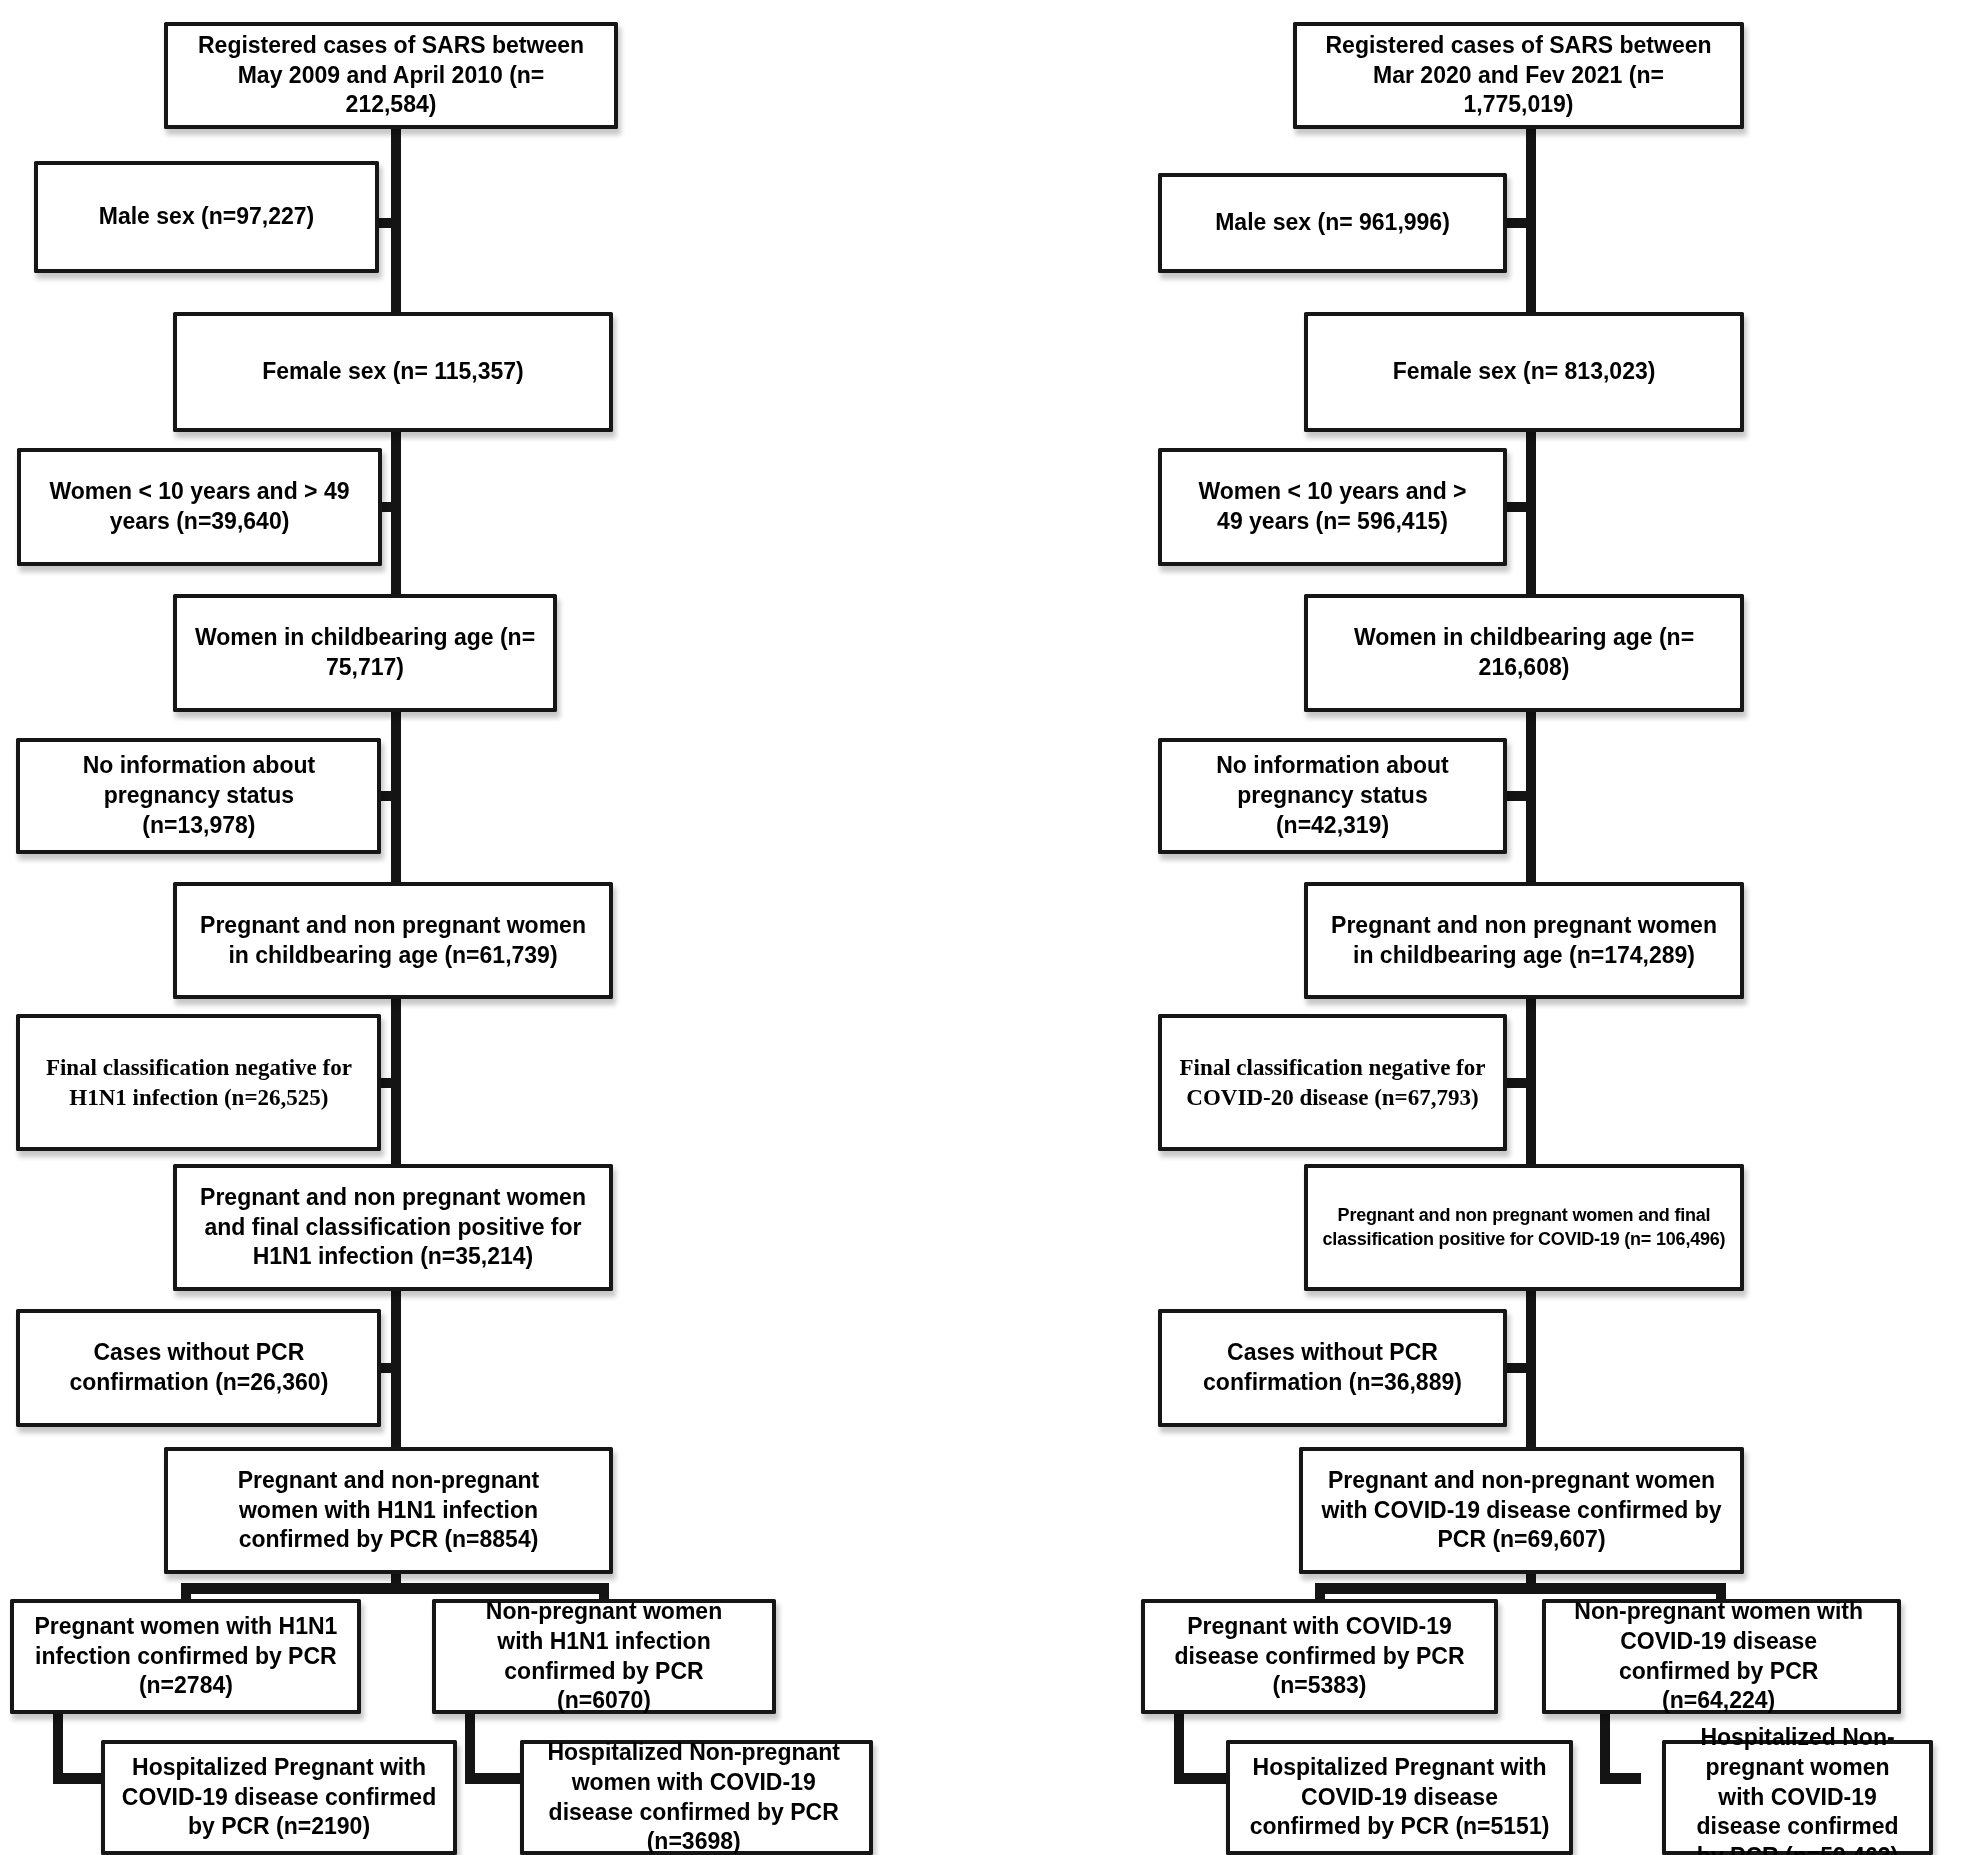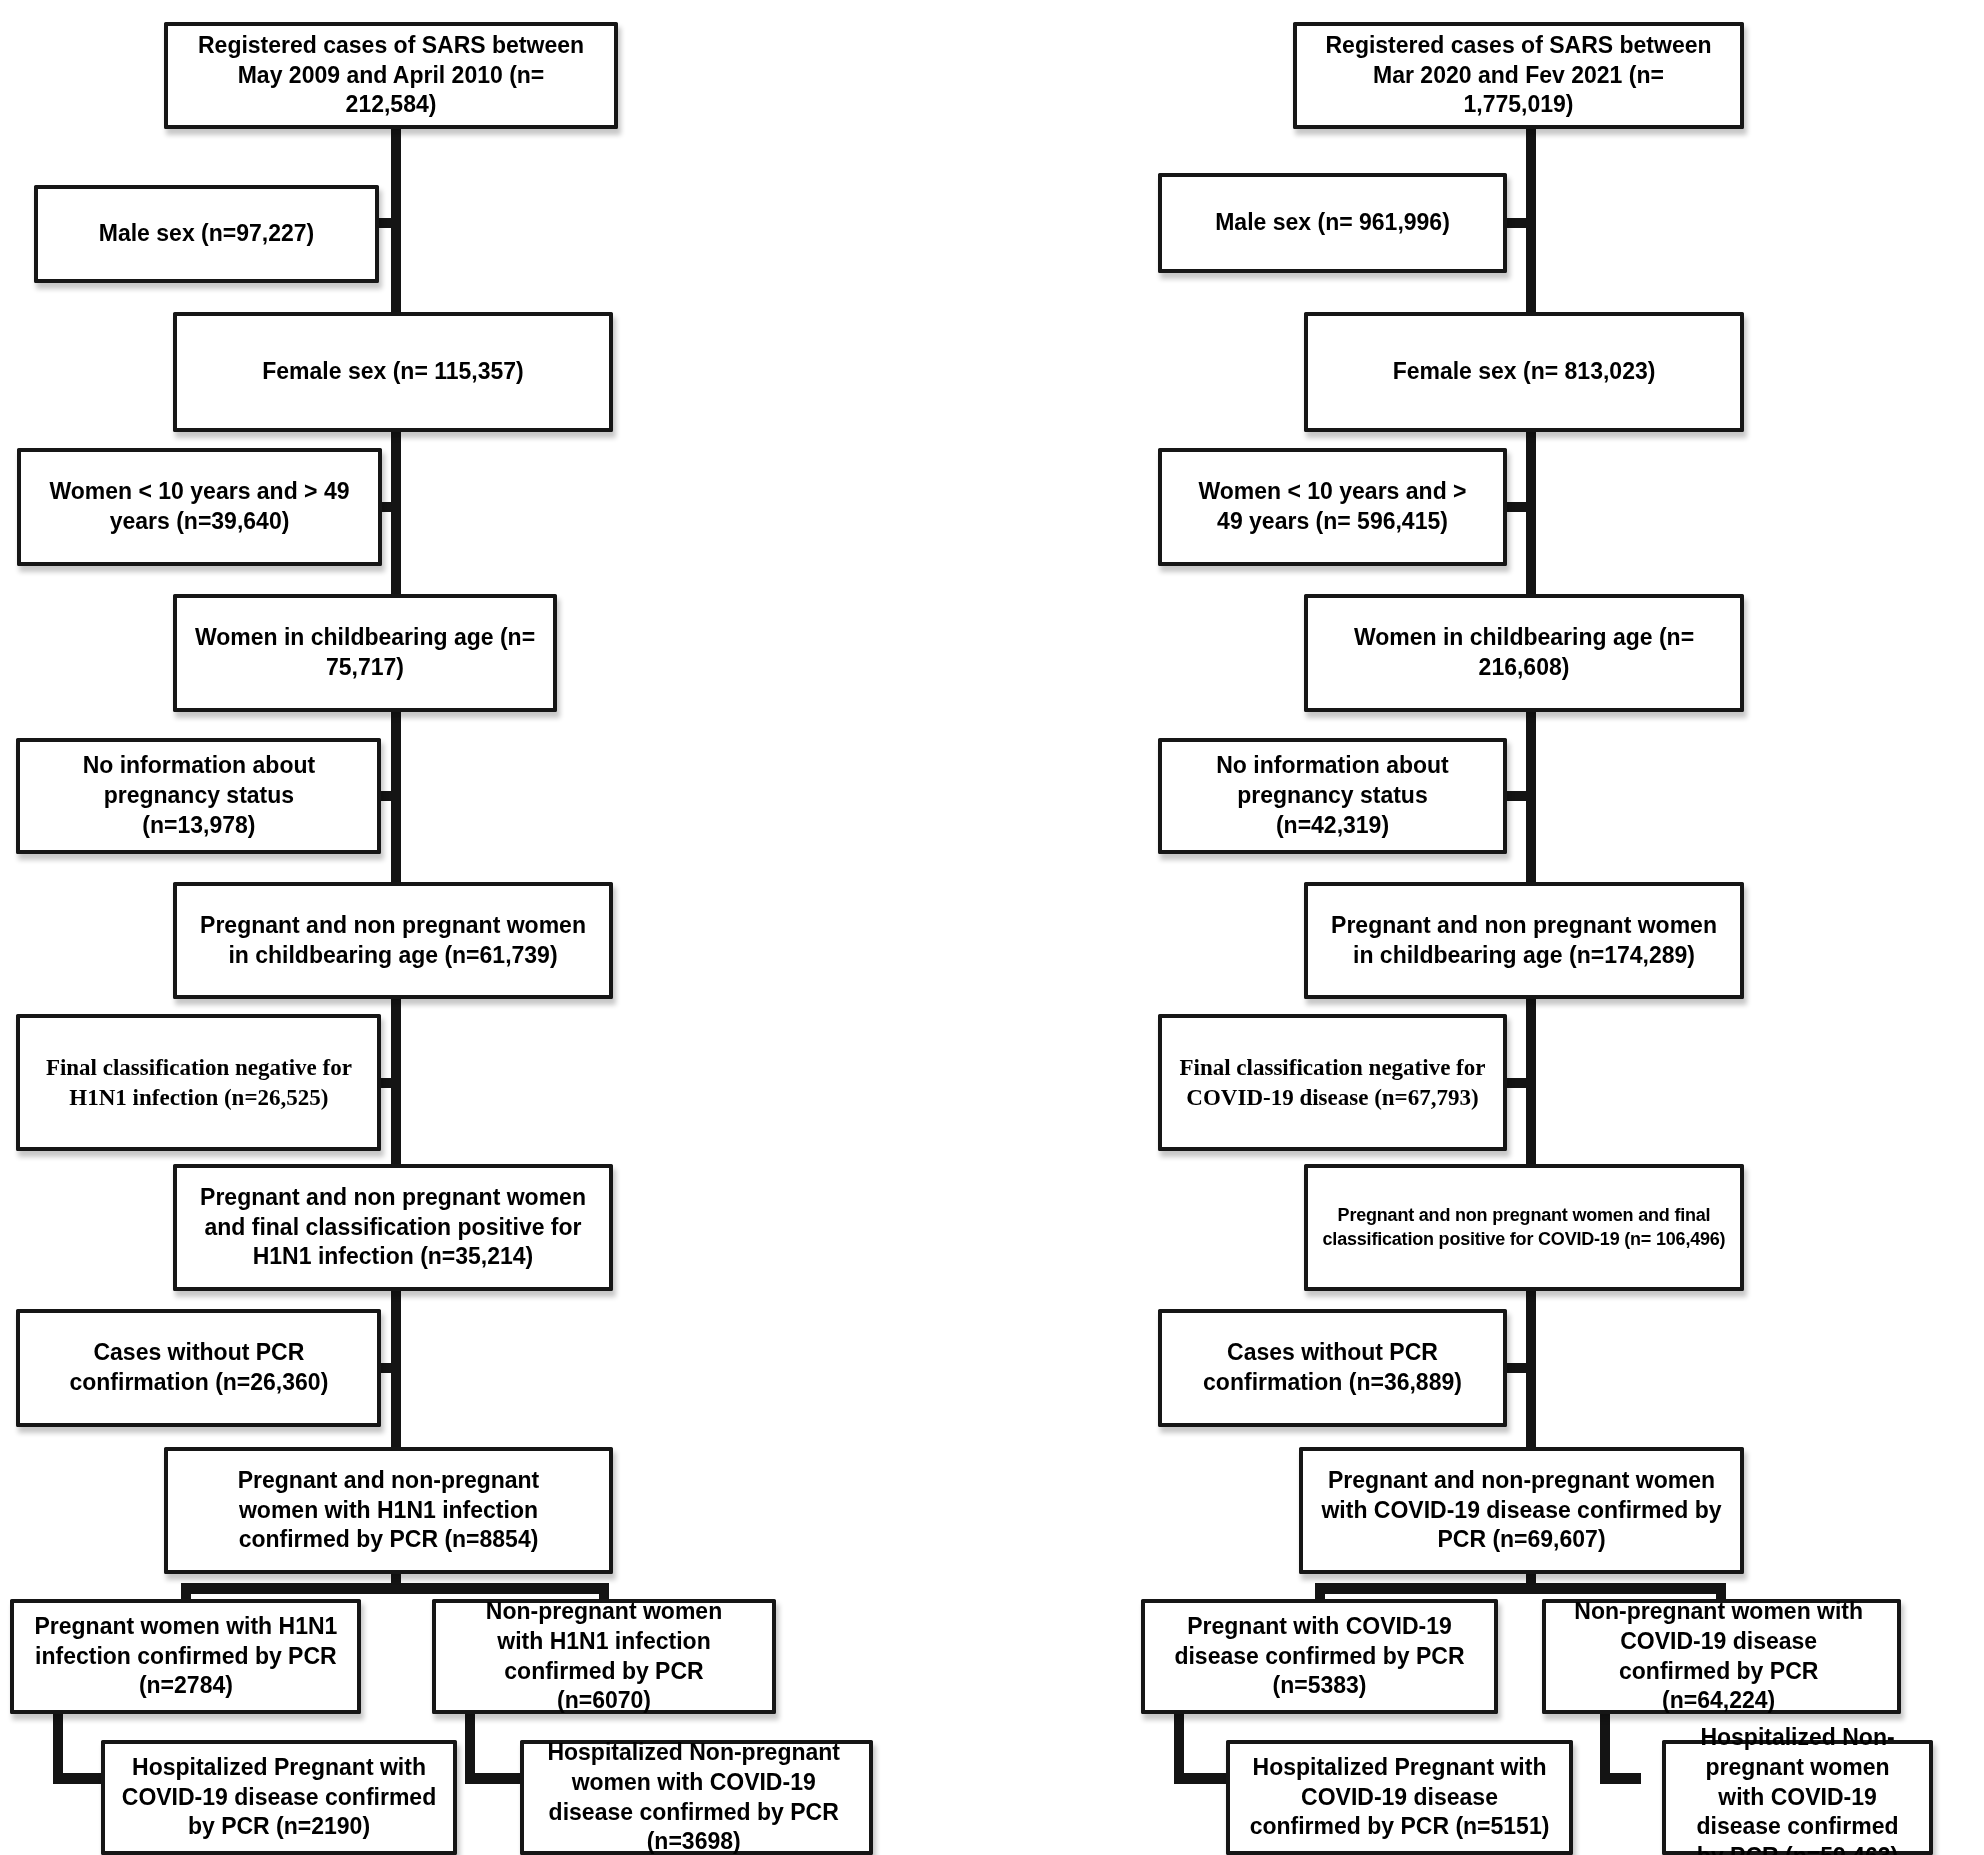--- a/index.html
+++ b/index.html
@@ -12,21 +12,21 @@
   .box .t{display:block;}
   .line{position:absolute;background:#141414;z-index:1;}
   .p20{padding-left:11px;padding-right:11px;font-family:Liberation Serif, serif;}
   .p40{padding-right:22px;}
   .p50{padding-left:27px;padding-right:27px;}
   .p60{padding-left:33px;padding-right:33px;}
   .tight{font-size:18px;letter-spacing:-0.2px;padding-left:7.7px;padding-right:7.7px;}
 
   
   .bL1{left:164px;top:22px;width:454px;height:107px}
-  .bL2{left:34px;top:185px;width:345px;height:98px}
+  .bL2{left:34px;top:161px;width:345px;height:112px}
   .bL3{left:173px;top:312px;width:440px;height:120px}
   .bL4{left:17px;top:448px;width:365px;height:118px}
   .bL5{left:173px;top:594px;width:384px;height:118px}
   .bL6{left:16.4px;top:738px;width:365px;height:116px}
   .bL7{left:173px;top:882px;width:440px;height:117px}
   .bL8{left:16.4px;top:1014px;width:365px;height:137px}
   .bL9{left:173px;top:1164px;width:440px;height:127px}
   .bL10{left:16.4px;top:1309px;width:365px;height:118px}
   .bL11{left:164px;top:1447px;width:449px;height:127px}
   .bL12a{left:10.4px;top:1599px;width:351px;height:115px}
@@ -179,21 +179,21 @@
   <div class="box bR5">
     <span class="t">Women in childbearing age (n= 216,608)</span>
   </div>
   <div class="box bR6 p60">
     <span class="t">No information about pregnancy status (n=42,319)</span>
   </div>
   <div class="box bR7">
     <span class="t">Pregnant and non pregnant women in childbearing age (n=174,289)</span>
   </div>
   <div class="box bR8 p20">
-    <span class="t">Final classification negative for COVID-19 disease (n=67,793)</span>
+    <span class="t">Final classification negative for COVID-20 disease (n=67,793)</span>
   </div>
   <div class="box bR9 tight">
     <span class="t">Pregnant and non pregnant women and final classification positive for COVID-19 (n= 106,496)</span>
   </div>
   <div class="box bR10">
     <span class="t">Cases without PCR confirmation (n=36,889)</span>
   </div>
   <div class="box bR11">
     <span class="t">Pregnant and non-pregnant women with COVID-19 disease confirmed by PCR (n=69,607)</span>
   </div>

